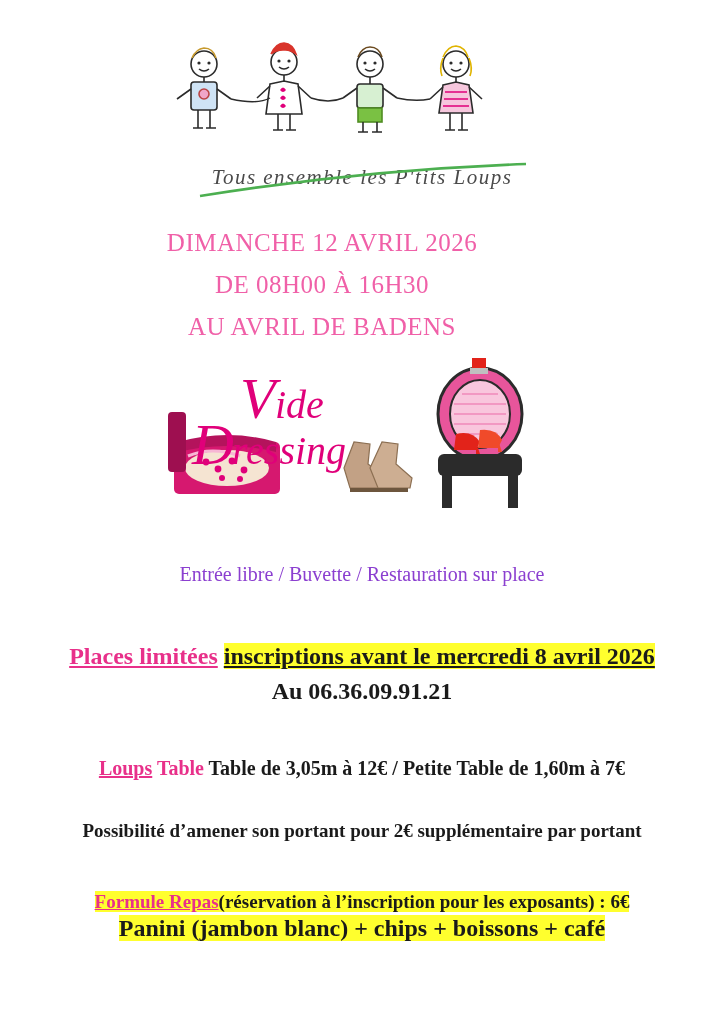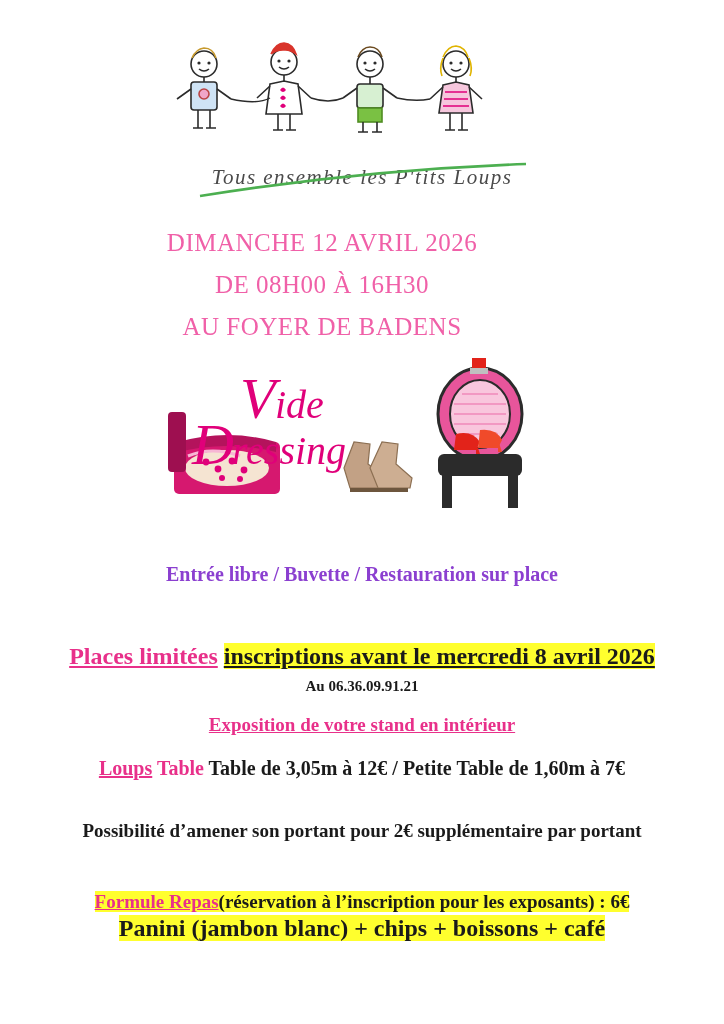--- a/index.html
+++ b/index.html
@@ -61,21 +61,21 @@
 
   
   .entree-line {
     position: absolute;
     left: 0;
     top: 563px;
     width: 724px;
     text-align: center;
     color: #8b3fd0;
     font-size: 20px;
-    font-weight: bold;
+    font-weight: normal;
   }
 
   
   .txt {
     position: absolute;
     width: 724px;
     left: 0;
     text-align: center;
     color: #1a1a1a;
     font-size: 19.5px;
@@ -84,21 +84,21 @@
   .pink {
     color: #e8308a;
   }
   .u {
     text-decoration: underline;
   }
   .hl {
     background: #ffff2e;
   }
   .line-places { top: 643px; font-size: 24px; }
-  .line-phone  { top: 678px; font-size: 15px; }
+  .line-phone  { top: 678px; font-size: 24px; }
   .line-expo   { top: 714px; font-size: 19px; }
   .line-tarifs { top: 757px; font-size: 20px; }
   .line-portant{ top: 820px; font-size: 19px; font-weight: bold; }
   .line-formule{ top: 891px; font-size: 19px; }
   .line-panini { top: 915px; font-size: 24px; }
 </style>
 </head>
 <body>
 
 <div class="poster">
@@ -179,21 +179,21 @@
         <text x="200" y="150" text-anchor="middle" font-family="Liberation Serif, serif" font-size="21" font-style="italic" fill="#4a4a4a" letter-spacing="1.5">Tous ensemble les P'tits Loups</text>
 
         <path d="M38 162 q162 -26 326 -32" stroke="#4caf50" stroke-width="2.6" fill="none"></path>
       </svg>
     </div>
   </div>
 
   <div class="date-block">
     <div>DIMANCHE 12 AVRIL 2026</div>
     <div>DE 08H00 À 16H30</div>
-    <div>AU FOYER DE BADENS</div>
+    <div>AU AVRIL DE BADENS</div>
   </div>
 
   <div class="vd-block">
     <svg width="400" height="180" viewBox="0 0 400 180" xmlns="http://www.w3.org/2000/svg">
 
       <g>
         <rect x="12" y="86" width="106" height="52" rx="5" fill="#d6186f"></rect>
         <path d="M16 86 q50 -14 98 0 l0 10 q-50 -12 -98 0 z" fill="#b4135c"></path>
         <ellipse cx="65" cy="112" rx="42" ry="18" fill="#f5e4d2"></ellipse>
         <g fill="#e0007a">
@@ -249,23 +249,20 @@
 
   <div class="entree-line">Entrée libre / Buvette / Restauration sur place</div>
 
   <div class="txt line-places">
     <span class="pink u">Places limitées</span>
     <span class="hl u">inscriptions avant le mercredi 8 avril 2026</span>
   </div>
 
   <div class="txt line-phone">Au 06.36.09.91.21</div>
 
-  <div class="txt line-expo">
-    <span class="pink u">Exposition de votre stand en intérieur</span>
-  </div>
 
   <div class="txt line-tarifs">
     <span class="pink u">Loups</span>
     <span class="pink">Table</span>
     <span>Table de 3,05m à 12€</span>
     <span>/</span>
     <span>Petite Table de 1,60m à 7€</span>
   </div>
 
   <div class="txt line-portant">Possibilité d’amener son portant pour 2€ supplémentaire par portant</div>

